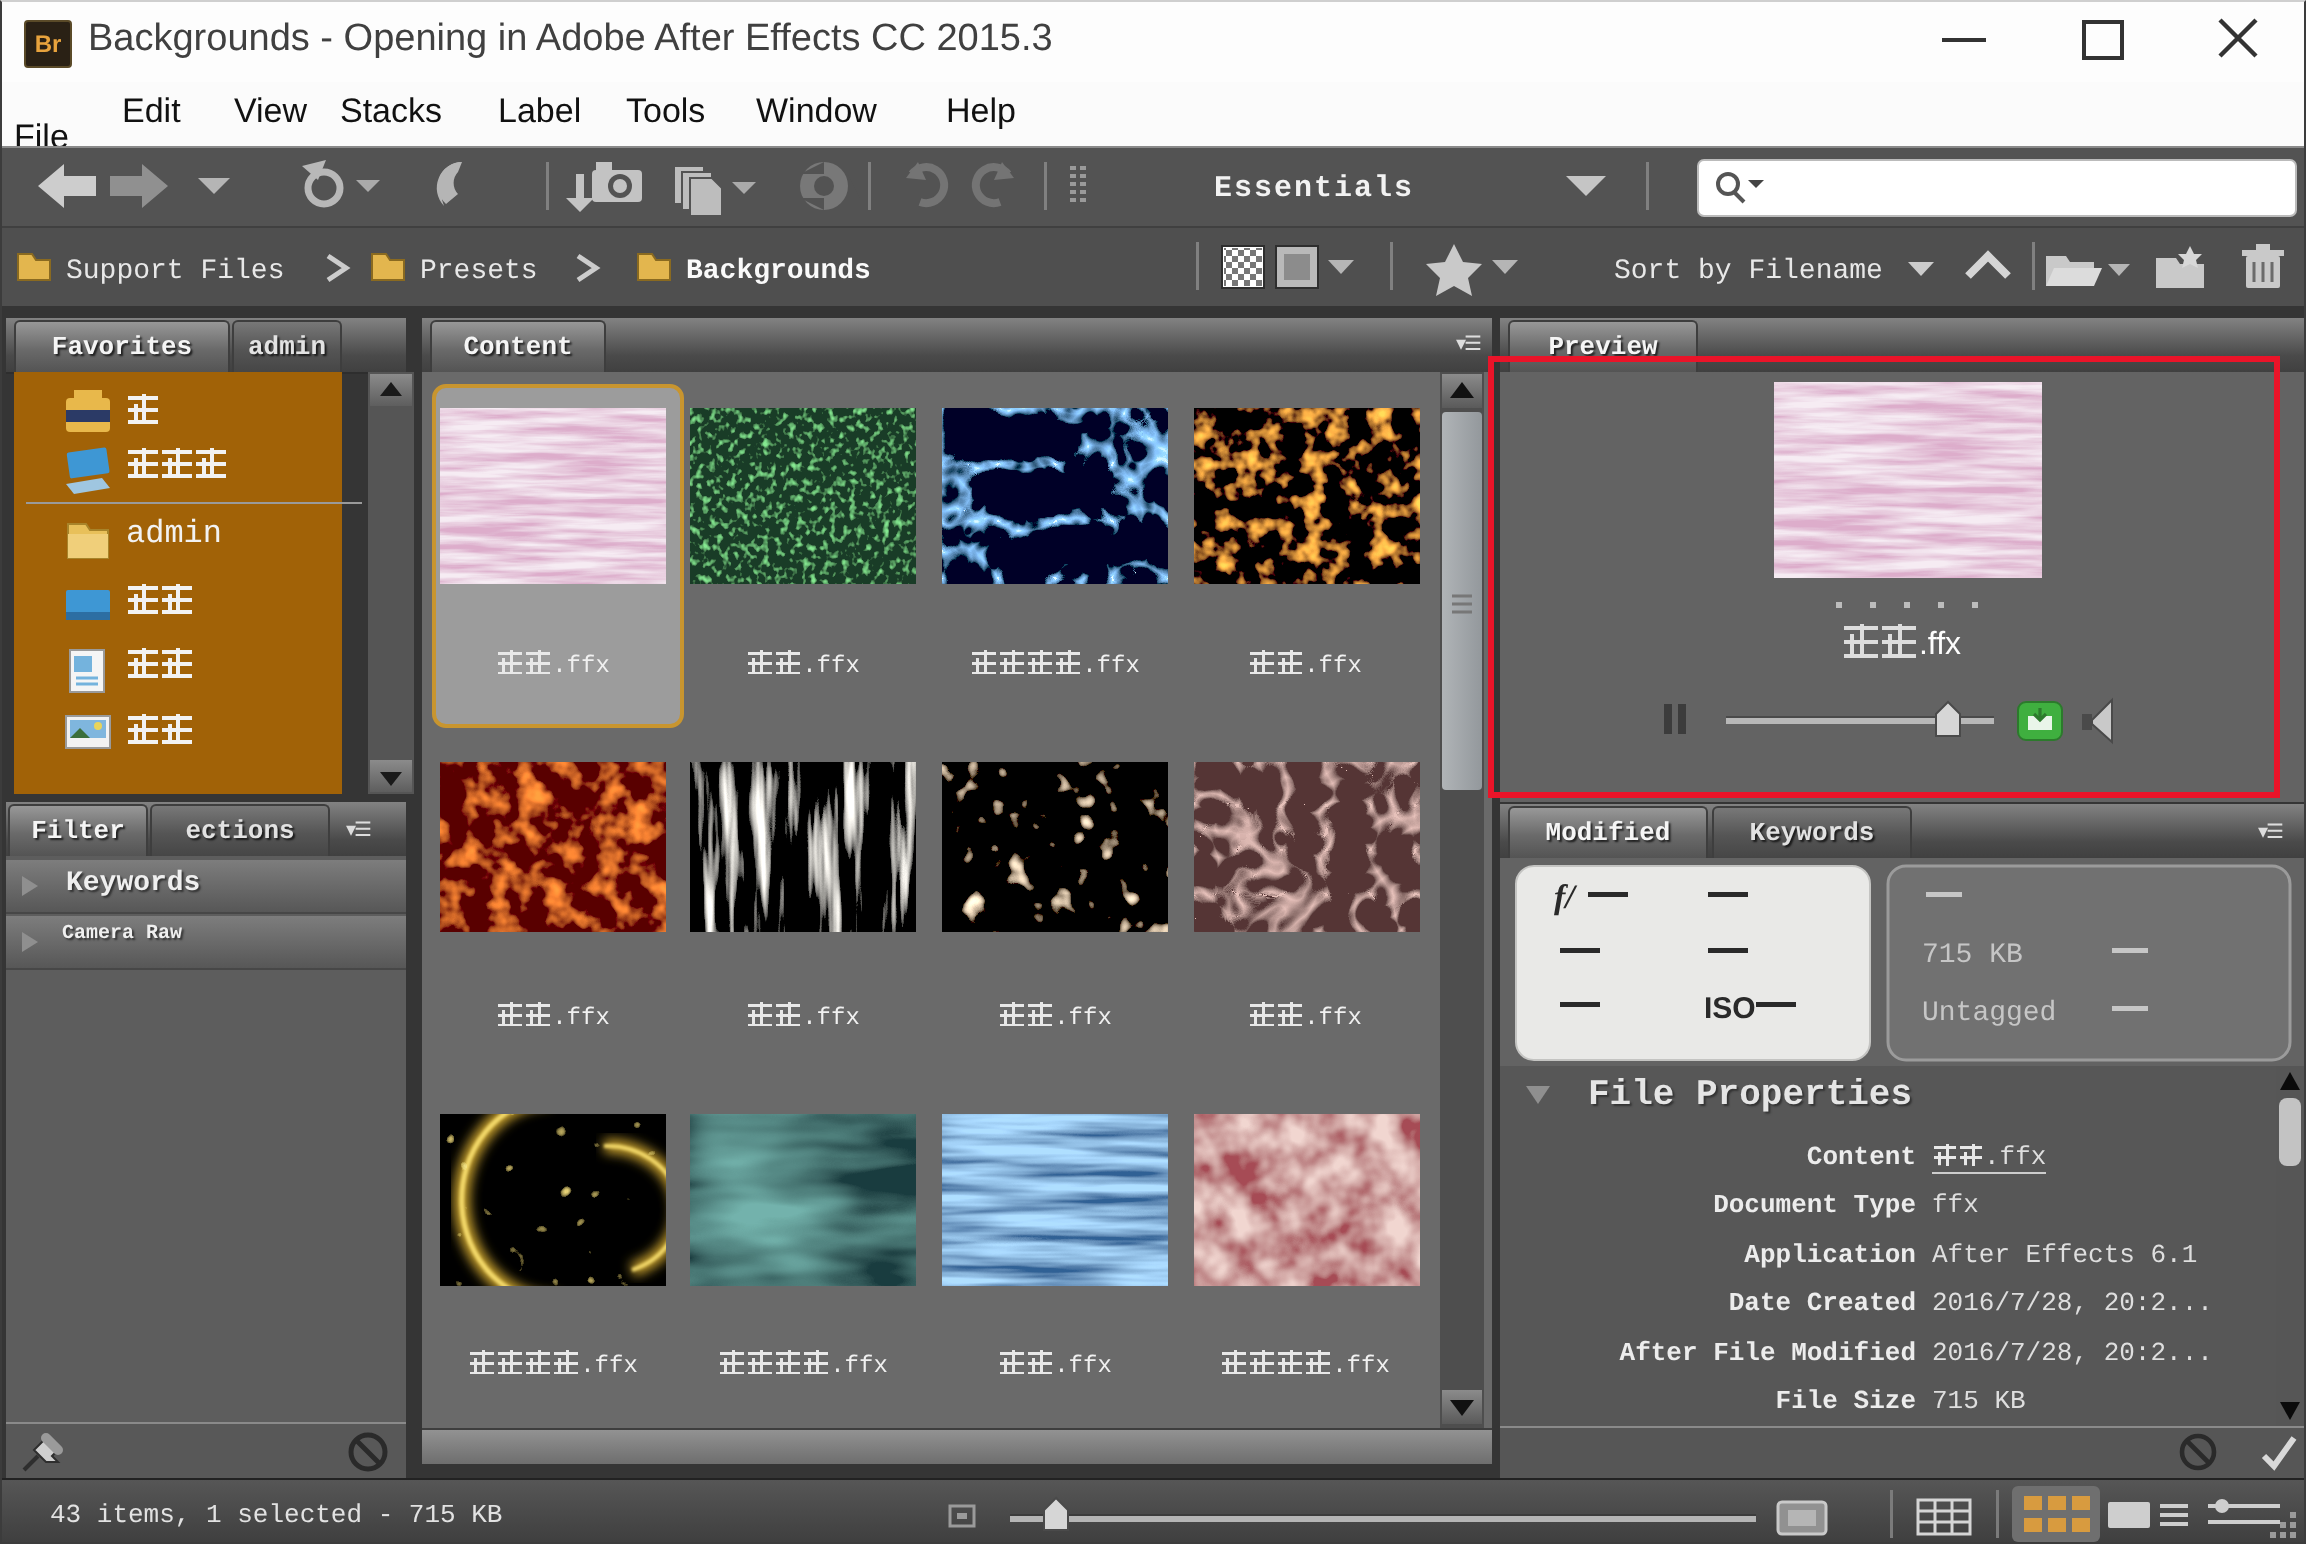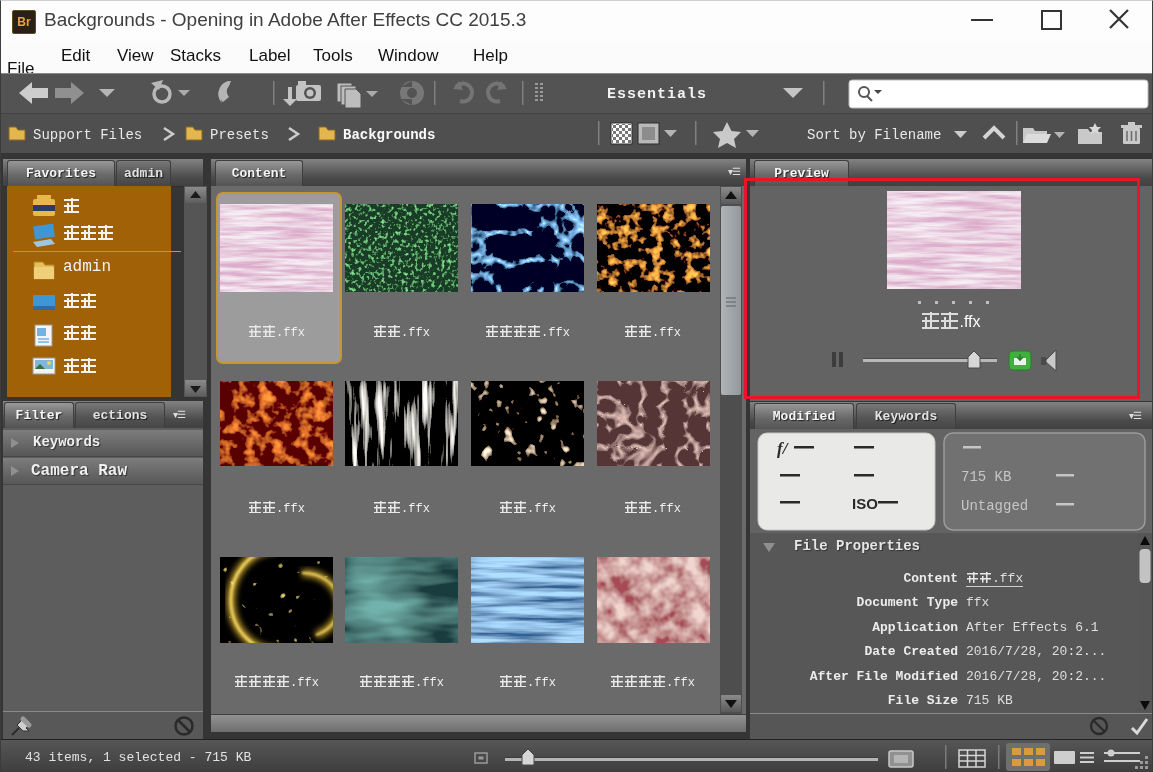--- a/index.html
+++ b/index.html
@@ -225,21 +225,21 @@
     <div class="ab" style="left:0;top:2px;width:200px;height:26px;background:linear-gradient(#7d7d7d,#575757);border-bottom:1px solid #474747">
       <svg class="ab" style="left:6px;top:7px" width="12" height="12">
           <path d="M2 1 L10 6 L2 11 Z" fill="#8f8f8f"></path>
         </svg>
       <span class="ab mono" style="left:30px;top:4px;font-size:14px;font-weight:bold;color:#efefef;text-shadow:1px 1px 1px #333">Keywords</span>
     </div>
     <div class="ab" style="left:0;top:30px;width:200px;height:26px;background:linear-gradient(#7d7d7d,#575757);border-bottom:1px solid #474747">
       <svg class="ab" style="left:6px;top:7px" width="12" height="12">
           <path d="M2 1 L10 6 L2 11 Z" fill="#8f8f8f"></path>
         </svg>
-      <span class="ab mono" style="left:28px;top:4px;font-size:16px;font-weight:bold;color:#efefef;text-shadow:1px 1px 1px #333">Camera Raw</span>
+      <span class="ab mono" style="left:28px;top:4px;font-size:10px;font-weight:bold;color:#efefef;text-shadow:1px 1px 1px #333">Camera Raw</span>
     </div>
   </div>
   <div class="ab" style="left:2px;top:710px;width:200px;height:27px;background:#585858;border-top:1px solid #8a8a8a" id="filterfoot">
     <svg class="ab" style="left:6px;top:3px" width="26" height="22">
       <path d="M10 13 L3 20" stroke="#2e2e2e" stroke-width="2"></path>
       <path d="M8 10 L14 4 L20 10 L17 13 L20 16 L14 16 Z" fill="#cfcfcf" stroke="#2e2e2e"></path>
       <path d="M14 4 L20 10" stroke="#9a9a9a" stroke-width="5" stroke-linecap="round"></path>
     </svg>
     <svg class="ab" style="left:170px;top:3px" width="22" height="22">
       <circle cx="11" cy="11" r="8.5" fill="none" stroke="#2a2a2a" stroke-width="2.5"></circle>
@@ -533,21 +533,21 @@
         <rect x="306" y="45" width="18" height="2.5"></rect>
         <text x="211" y="81" font-family="Liberation Mono" font-size="14">Untagged</text>
         <rect x="306" y="74" width="18" height="2.5"></rect>
       </g>
     </svg>
   </div>
   <div class="ab" style="left:749px;top:532px;width:402px;height:180px;background:#575757" id="fileprops">
     <svg class="ab" style="left:12px;top:8px" width="14" height="12">
         <path d="M1 2 L13 2 L7 11 Z" fill="#8f8f8f"></path>
       </svg>
-    <span class="ab mono" style="left:44px;top:5px;font-size:14px;font-weight:bold;color:#e5e5e5;text-shadow:1px 1px 1px #333">File Properties</span>
+    <span class="ab mono" style="left:44px;top:5px;font-size:18px;font-weight:bold;color:#e5e5e5;text-shadow:1px 1px 1px #333">File Properties</span>
     <div class="fr" style="top:38px">
         <span class="fl">Content</span>
         <span class="fv" style="border-bottom:1px solid #cdcdcd"><span class="cj"></span><span class="cj"></span>.ffx</span>
       </div>
     <div class="fr" style="top:62px">
         <span class="fl">Document Type</span>
         <span class="fv">ffx</span>
       </div>
     <div class="fr" style="top:87px">
         <span class="fl">Application</span>

